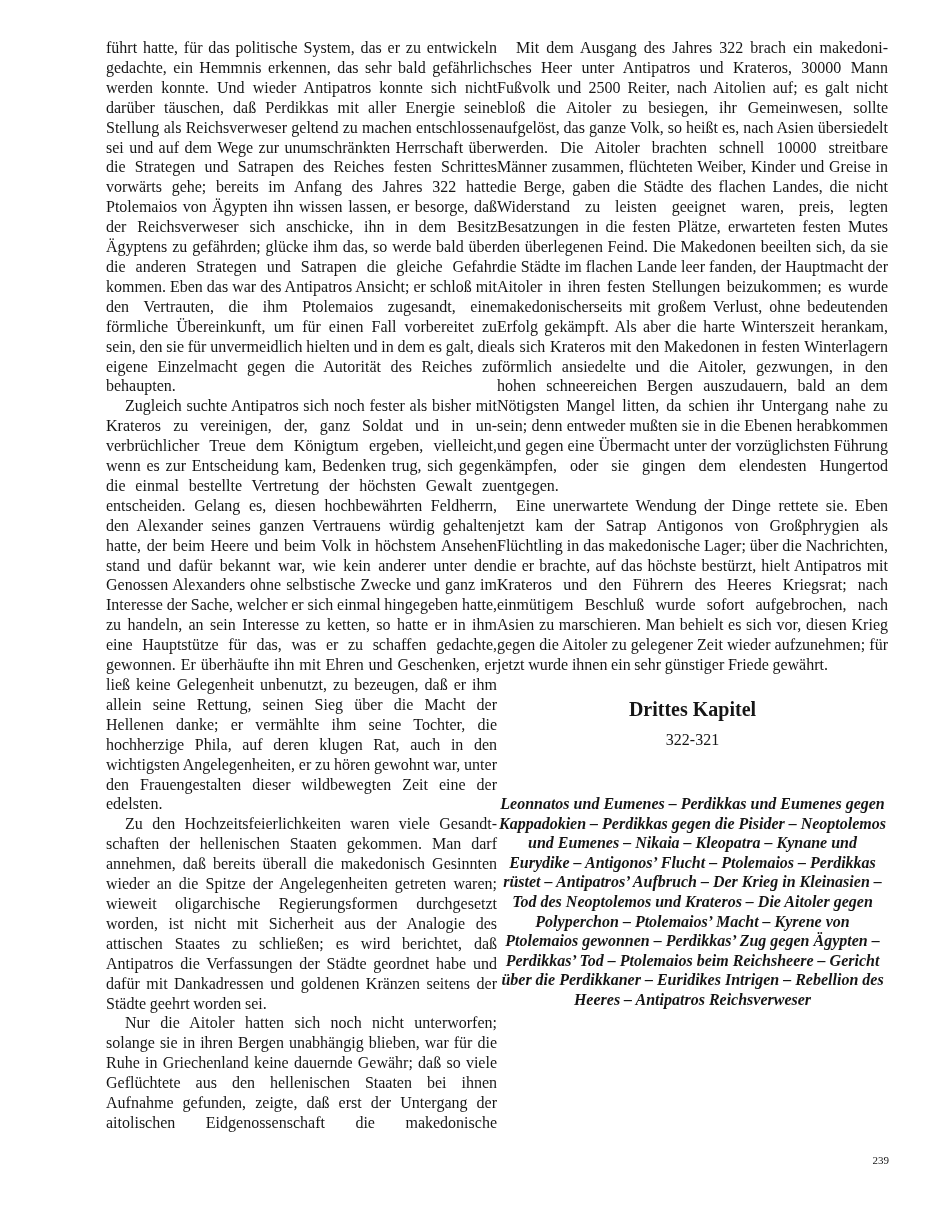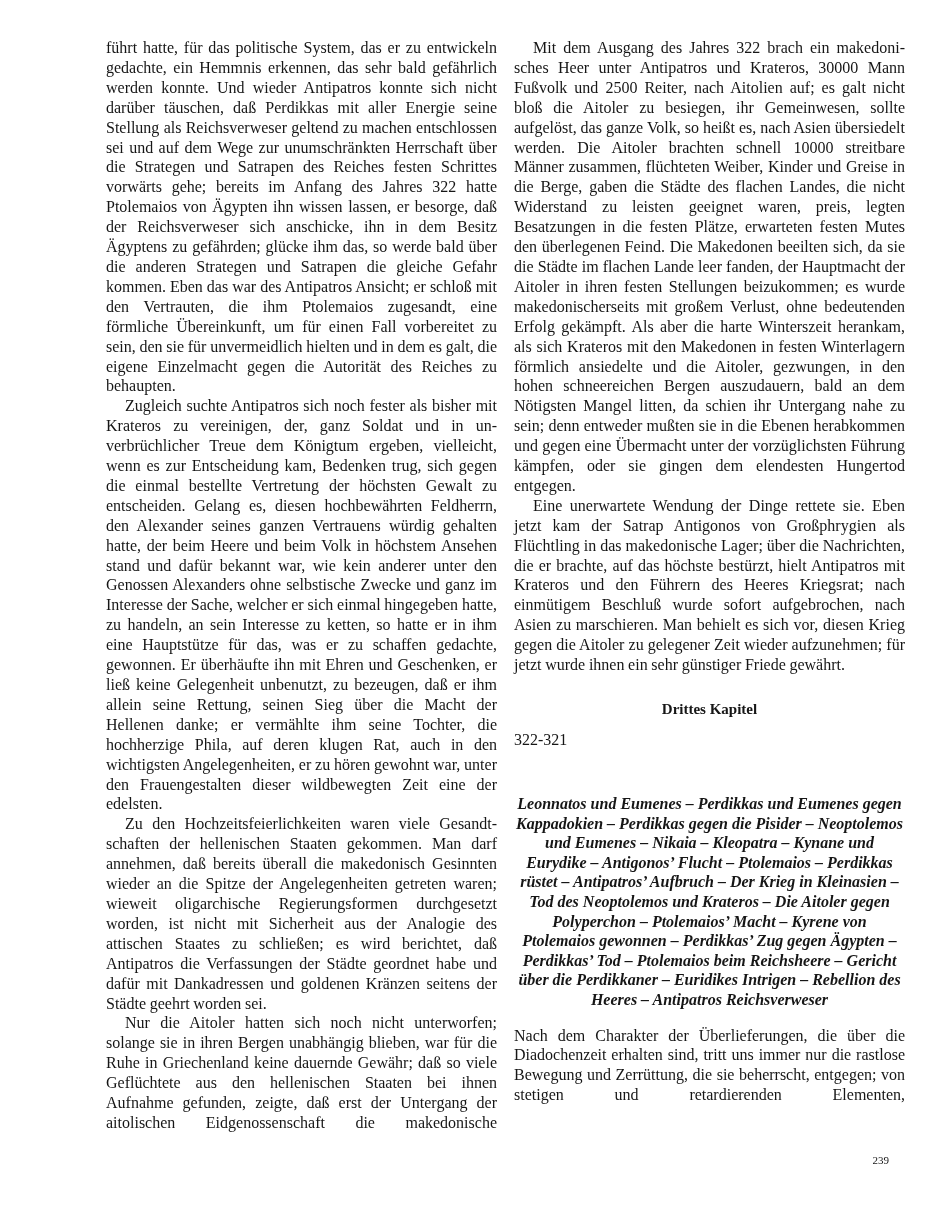--- a/index.html
+++ b/index.html
@@ -15,21 +15,20 @@
     background: #ffffff;
     color: #161616;
     font-family: "Liberation Serif", "DejaVu Serif", serif;
     overflow: hidden;
   }
   .columns {
     position: absolute;
     top: 38px;
     left: 106px;
     display: flex;
-    gap: 17px;
   }
   .col {
     width: 391px;
   }
   p.body-par {
     margin: 0;
     font-size: 16px;
     line-height: 19.9px;
     text-align: justify;
     hyphens: auto;
@@ -37,28 +36,29 @@
     word-spacing: -0.02em;
   }
   p.indent {
     text-indent: 19px;
   }
   p.justify-last {
     text-align-last: justify;
   }
   .chapter-title {
     margin: 24px 0 0 0;
-    font-size: 15px;
+    font-size: 20px;
     font-weight: bold;
     text-align: center;
     line-height: 20px;
   }
   .chapter-date {
     margin-top: 11px;
     font-size: 16px;
+    text-align: center;
     line-height: 20px;
   }
   .chapter-summary {
     margin-top: 44px;
     font-size: 16px;
     font-weight: bold;
     font-style: italic;
     text-align: center;
     line-height: 19.6px;
   }
@@ -87,19 +87,18 @@
     </div>
 
     <div class="col">
       <p class="body-par indent">Mit dem Ausgang des Jahres 322 brach ein makedoni­sches Heer unter Antipatros und Krateros, 30000 Mann Fußvolk und 2500 Reiter, nach Aitolien auf; es galt nicht bloß die Aitoler zu besiegen, ihr Gemeinwesen, sollte aufgelöst, das ganze Volk, so heißt es, nach Asien über­siedelt werden. Die Aitoler brachten schnell 10000 streitbare Männer zusammen, flüchteten Weiber, Kinder und Greise in die Berge, gaben die Städte des flachen Landes, die nicht Widerstand zu leisten geeignet waren, preis, legten Besatzungen in die festen Plätze, erwarteten festen Mutes den überlegenen Feind. Die Makedonen beeilten sich, da sie die Städte im flachen Lande leer fanden, der Hauptmacht der Aitoler in ihren festen Stellungen beizukommen; es wurde makedonischerseits mit großem Verlust, ohne bedeutenden Erfolg gekämpft. Als aber die harte Winterszeit herankam, als sich Krate­ros mit den Makedonen in festen Winterlagern förmlich ansiedelte und die Aitoler, gezwungen, in den hohen schneereichen Bergen auszudauern, bald an dem Nötig­sten Mangel litten, da schien ihr Untergang nahe zu sein; denn entweder mußten sie in die Ebenen herabkommen und gegen eine Übermacht unter der vorzüglichsten Führung kämpfen, oder sie gingen dem elendesten Hungertod entgegen.</p>
       <p class="body-par indent">Eine unerwartete Wendung der Dinge rettete sie. Eben jetzt kam der Satrap Antigonos von Großphrygien als Flüchtling in das makedonische Lager; über die Nach­richten, die er brachte, auf das höchste bestürzt, hielt Antipatros mit Krateros und den Führern des Heeres Kriegsrat; nach einmütigem Beschluß wurde sofort auf­gebrochen, nach Asien zu marschieren. Man behielt es sich vor, diesen Krieg gegen die Aitoler zu gelegener Zeit wieder aufzunehmen; für jetzt wurde ihnen ein sehr günstiger Friede gewährt.</p>
 
       <h2 class="chapter-title">Drittes Kapitel</h2>
       <div class="chapter-date">322-321</div>
       <div class="chapter-summary">Leonnatos und Eumenes – Perdikkas und Eumenes gegen Kappadokien – Perdikkas gegen die Pisider – Neoptolemos und Eumenes – Nikaia – Kleopatra – Kynane und Eurydike – Antigonos’ Flucht – Ptolemaios – Perdikkas rüstet – Antipatros’ Aufbruch – Der Krieg in Kleinasien – Tod des Neoptolemos und Krateros – Die Aitoler gegen Polyperchon – Ptolemaios’ Macht – Kyrene von Ptolemaios gewonnen – Perdikkas’ Zug gegen Ägypten – Perdikkas’ Tod – Ptolemaios beim Reichsheere – Gericht über die Perdikkaner – Euridikes Intrigen – Rebellion des Heeres – Antipatros Reichsverweser</div>
 
-      <p class="body-par opening-par justify-last">Nach dem Charakter der Überlieferungen, die über die Diadochenzeit erhalten sind, tritt uns immer nur die rastlose Bewegung und Zerrüttung, die sie beherrscht, entgegen; von stetigen und retardierenden Elementen,</p>
     </div>
 
   </div>
 
   <div class="page-number">239</div>
 </div>
 
 </body></html>

